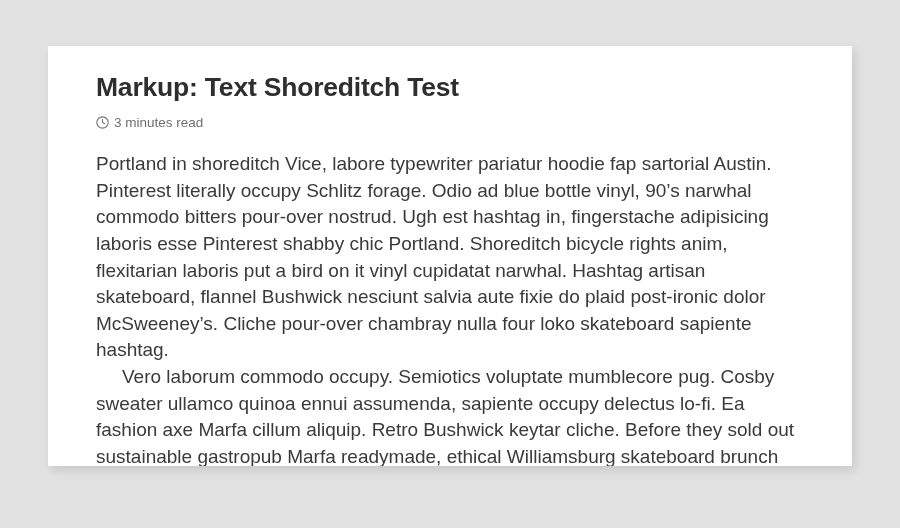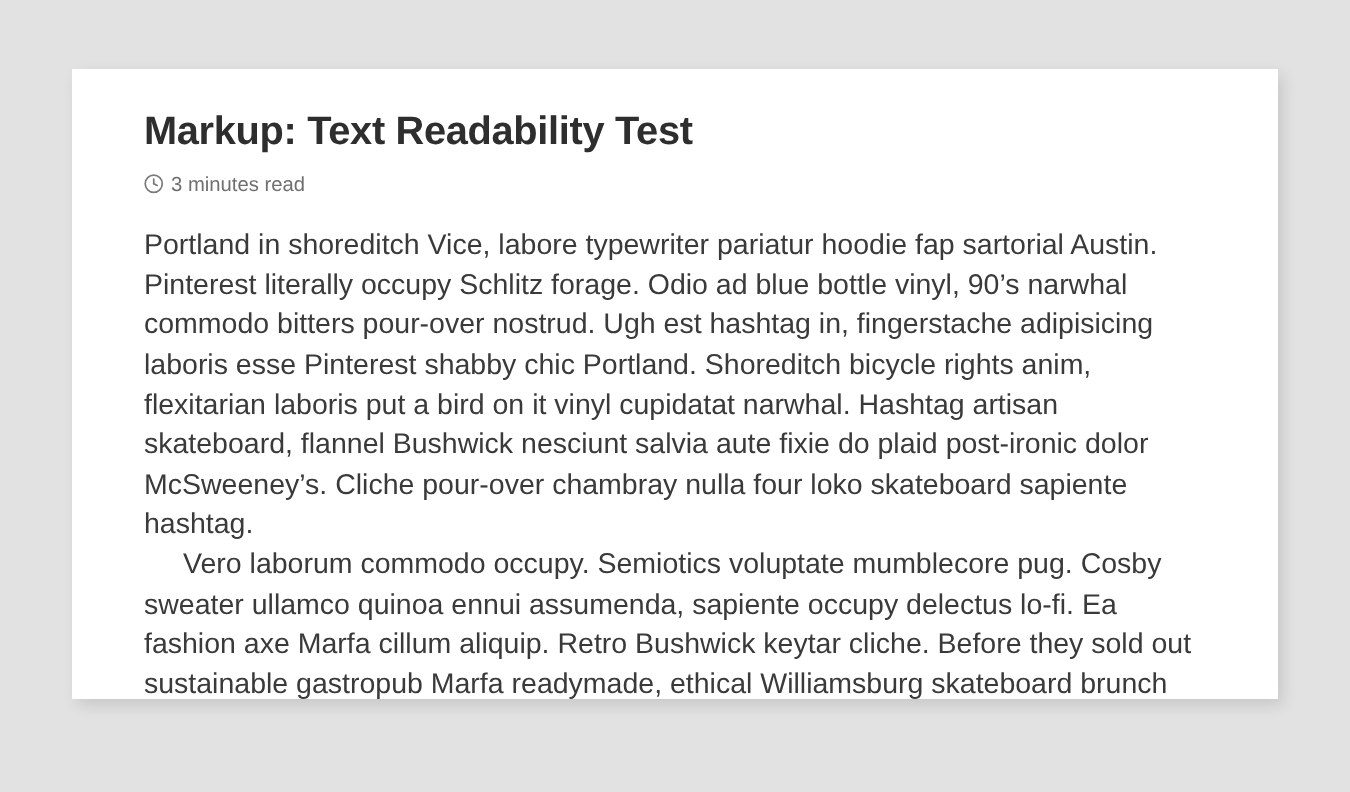--- a/index.html
+++ b/index.html
@@ -73,21 +73,21 @@
   .body-copy p.indent {
     text-indent: 26px;
   }
 </style>
 </head>
 <body>
 
 <div class="page">
   <div class="card">
 
-    <h1 class="article-title">Markup: Text Readability Test</h1>
+    <h1 class="article-title">Markup: Text Shoreditch Test</h1>
 
     <div class="meta-row">
       <span class="clock-icon">
         <svg width="13" height="13" viewBox="0 0 16 16" aria-hidden="true">
           <circle cx="8" cy="8" r="7" fill="none" stroke="#7a7a7a" stroke-width="1.4"></circle>
           <line x1="8" y1="8" x2="8" y2="4.2" stroke="#7a7a7a" stroke-width="1.4" stroke-linecap="round"></line>
           <line x1="8" y1="8" x2="10.8" y2="9.4" stroke="#7a7a7a" stroke-width="1.4" stroke-linecap="round"></line>
         </svg>
       </span>
       <span class="meta-text">3 minutes read</span>

